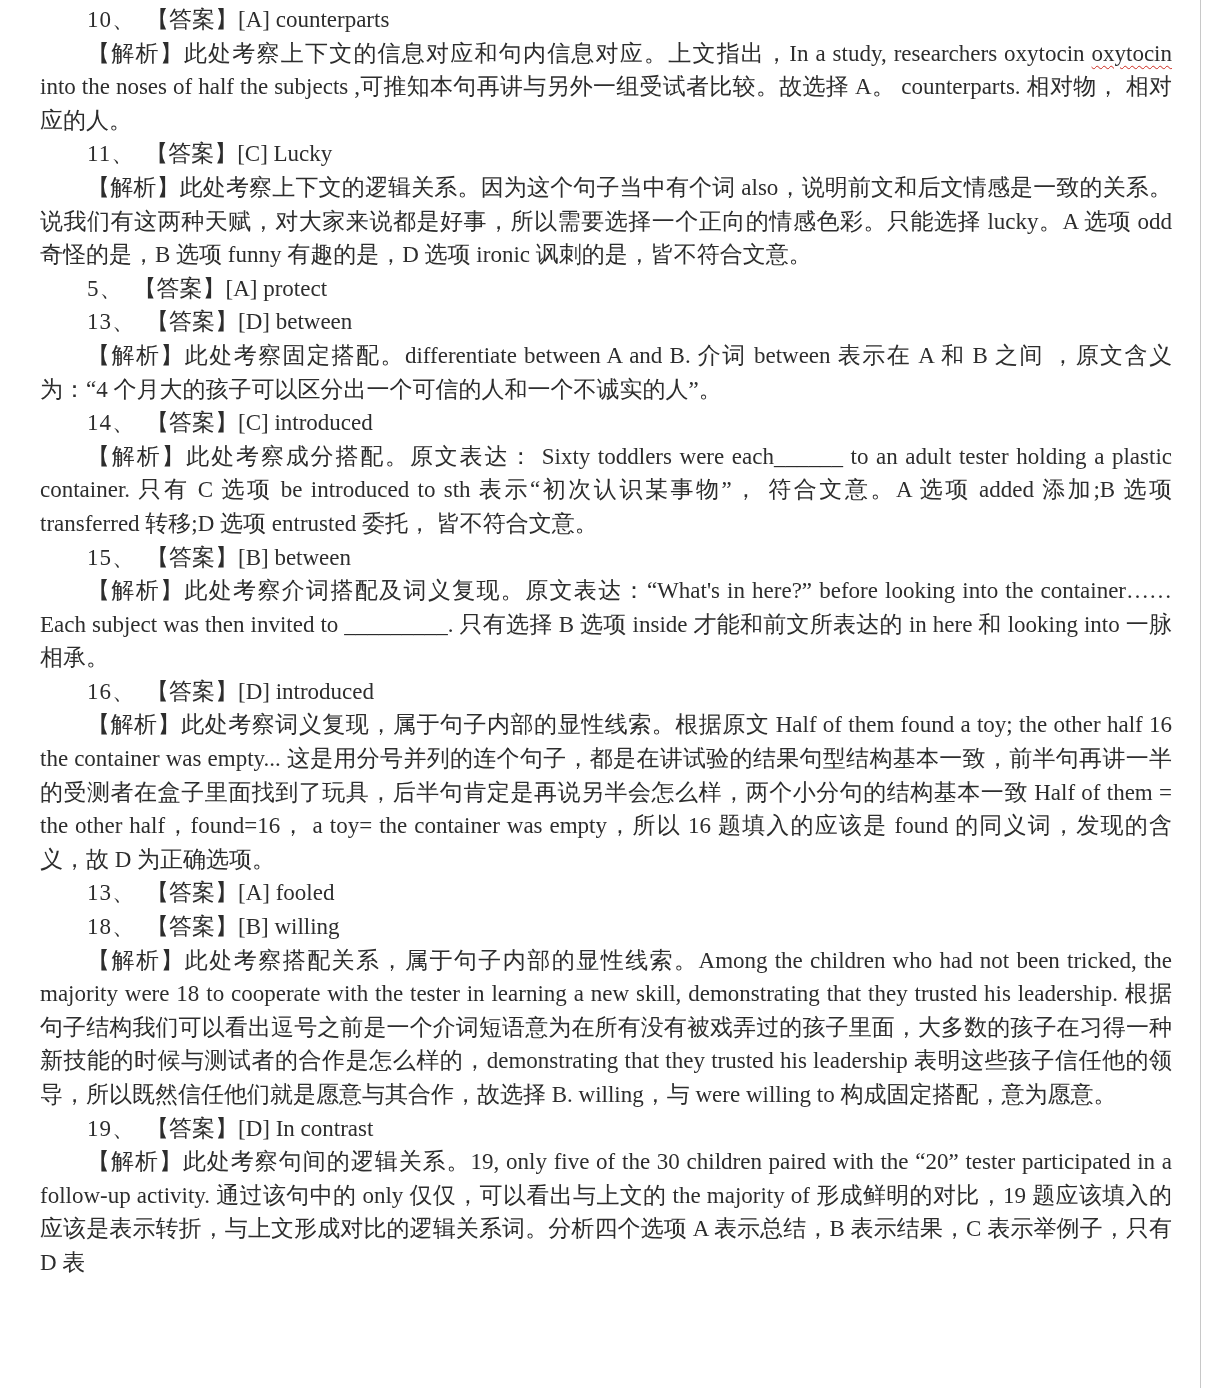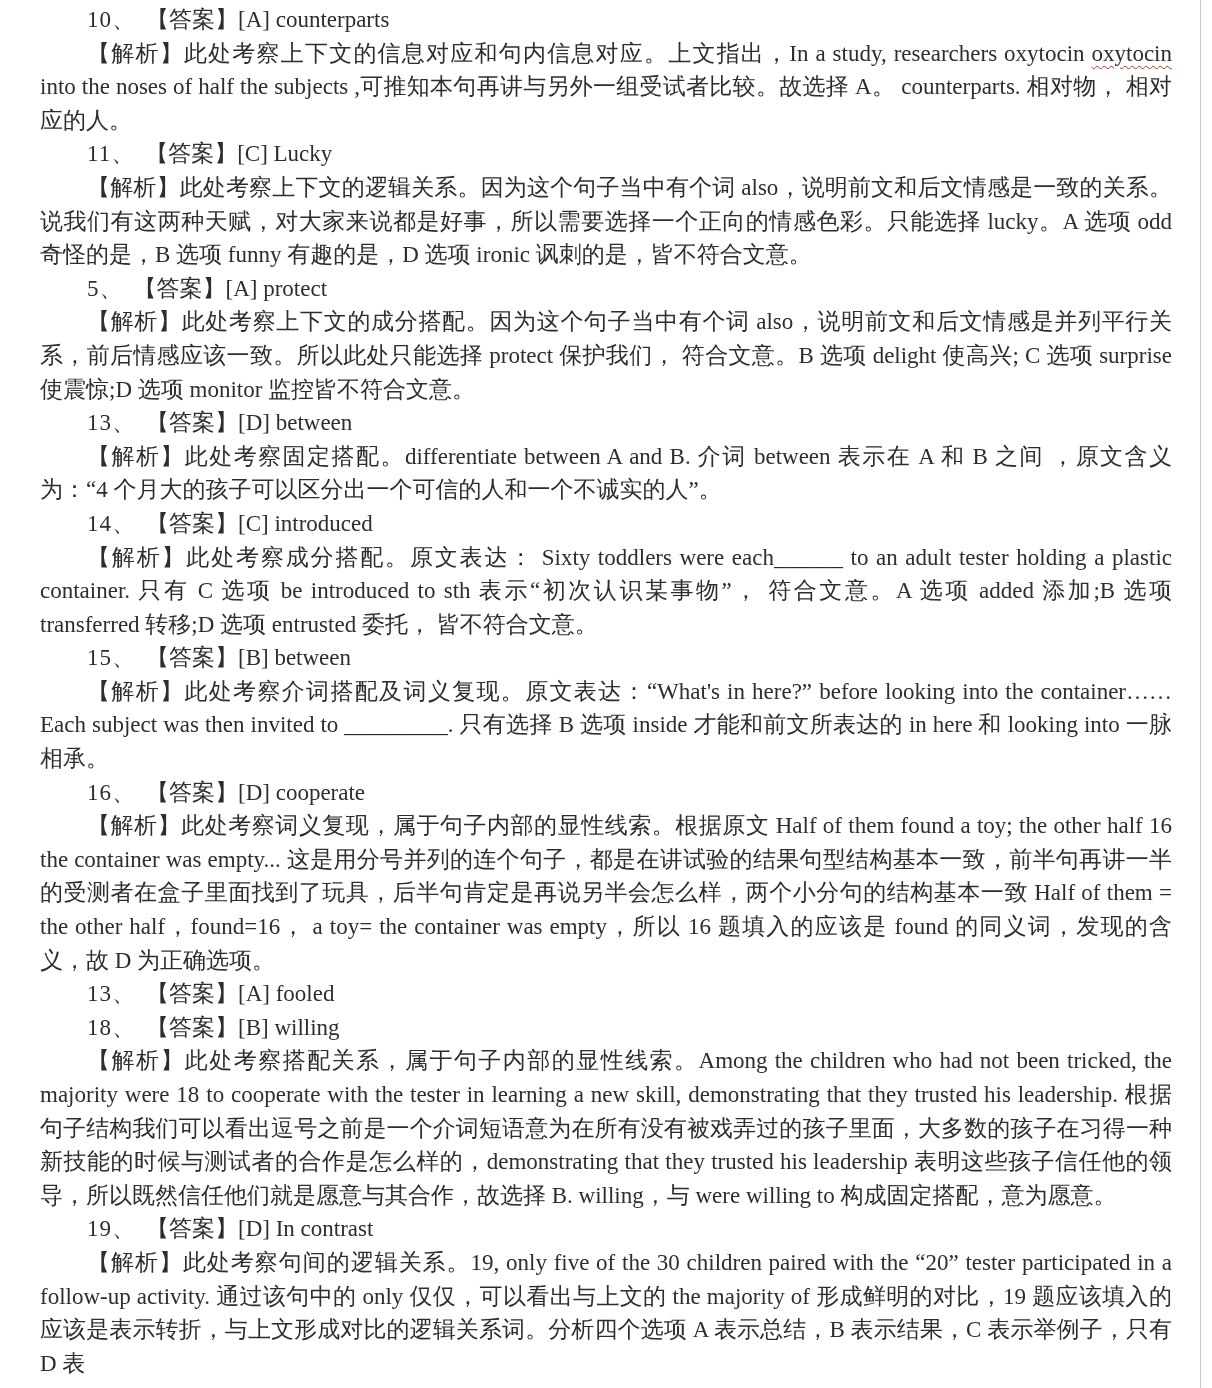--- a/index.html
+++ b/index.html
@@ -57,40 +57,39 @@
       <p class="para analysis"><span>【解析】</span><span>此处考察上下文的信息对应和句内信息对应。上文指出，In a study, researchers oxytocin </span><span class="spellcheck">oxytocin</span><span> into the noses of half the subjects ,可推知本句再讲与另外一组受试者比较。故选择 A。 counterparts. 相对物， 相对应的人。</span></p>
     </section>
 
     <section class="item">
       <p class="para answer-line"><span class="num">11、</span><span class="gap"></span><span>【答案】</span><span>[C] Lucky</span></p>
       <p class="para analysis"><span>【解析】</span><span>此处考察上下文的逻辑关系。因为这个句子当中有个词 also，说明前文和后文情感是一致的关系。说我们有这两种天赋，对大家来说都是好事，所以需要选择一个正向的情感色彩。只能选择 lucky。A 选项 odd 奇怪的是，B 选项 funny 有趣的是，D 选项 ironic 讽刺的是，皆不符合文意。</span></p>
     </section>
 
     <section class="item">
       <p class="para answer-line"><span class="num">5、</span><span class="gap"></span><span>【答案】</span><span>[A] protect</span></p>
-      <p class="para analysis"><span>【解析】</span><span>此处考察上下文的成分搭配。因为这个句子当中有个词 also，说明前文和后文情感是并列平行关系，前后情感应该一致。所以此处只能选择 protect 保护我们， 符合文意。B 选项 delight 使高兴; C 选项 surprise 使震惊;D 选项 monitor 监控皆不符合文意。</span></p>
     </section>
 
     <section class="item">
       <p class="para answer-line"><span class="num">13、</span><span class="gap"></span><span>【答案】</span><span>[D] between</span></p>
       <p class="para analysis"><span>【解析】</span><span>此处考察固定搭配。differentiate between A and B. 介词 between 表示在 A 和 B 之间 ，原文含义为：“4 个月大的孩子可以区分出一个可信的人和一个不诚实的人”。</span></p>
     </section>
 
     <section class="item">
       <p class="para answer-line"><span class="num">14、</span><span class="gap"></span><span>【答案】</span><span>[C] introduced</span></p>
       <p class="para analysis"><span>【解析】</span><span>此处考察成分搭配。原文表达： Sixty toddlers were each______ to an adult tester holding a plastic container. 只有 C 选项 be introduced to sth 表示“初次认识某事物”， 符合文意。A 选项 added 添加;B 选项 transferred 转移;D 选项 entrusted 委托， 皆不符合文意。</span></p>
     </section>
 
     <section class="item">
       <p class="para answer-line"><span class="num">15、</span><span class="gap"></span><span>【答案】</span><span>[B] between</span></p>
       <p class="para analysis"><span>【解析】</span><span>此处考察介词搭配及词义复现。原文表达：“What's in here?” before looking into the container…… Each subject was then invited to _________. 只有选择 B 选项 inside 才能和前文所表达的 in here 和 looking into 一脉相承。</span></p>
     </section>
 
     <section class="item">
-      <p class="para answer-line"><span class="num">16、</span><span class="gap"></span><span>【答案】</span><span>[D] cooperate</span></p>
+      <p class="para answer-line"><span class="num">16、</span><span class="gap"></span><span>【答案】</span><span>[D] introduced</span></p>
       <p class="para analysis"><span>【解析】</span><span>此处考察词义复现，属于句子内部的显性线索。根据原文 Half of them found a toy; the other half 16 the container was empty...  这是用分号并列的连个句子，都是在讲试验的结果句型结构基本一致，前半句再讲一半的受测者在盒子里面找到了玩具，后半句肯定是再说另半会怎么样，两个小分句的结构基本一致 Half of them = the other half，found=16， a toy= the container was empty，所以 16 题填入的应该是 found 的同义词，发现的含义，故 D 为正确选项。</span></p>
     </section>
 
     <section class="item">
       <p class="para answer-line"><span class="num">13、</span><span class="gap"></span><span>【答案】</span><span>[A] fooled</span></p>
     </section>
 
     <section class="item">
       <p class="para answer-line"><span class="num">18、</span><span class="gap"></span><span>【答案】</span><span>[B] willing</span></p>
       <p class="para analysis"><span>【解析】</span><span>此处考察搭配关系，属于句子内部的显性线索。Among the children who had not been tricked, the majority were 18 to cooperate with the tester in learning a new skill, demonstrating that they trusted his leadership.  根据句子结构我们可以看出逗号之前是一个介词短语意为在所有没有被戏弄过的孩子里面，大多数的孩子在习得一种新技能的时候与测试者的合作是怎么样的，demonstrating that they trusted his leadership 表明这些孩子信任他的领导，所以既然信任他们就是愿意与其合作，故选择 B. willing，与 were willing to 构成固定搭配，意为愿意。</span></p>

